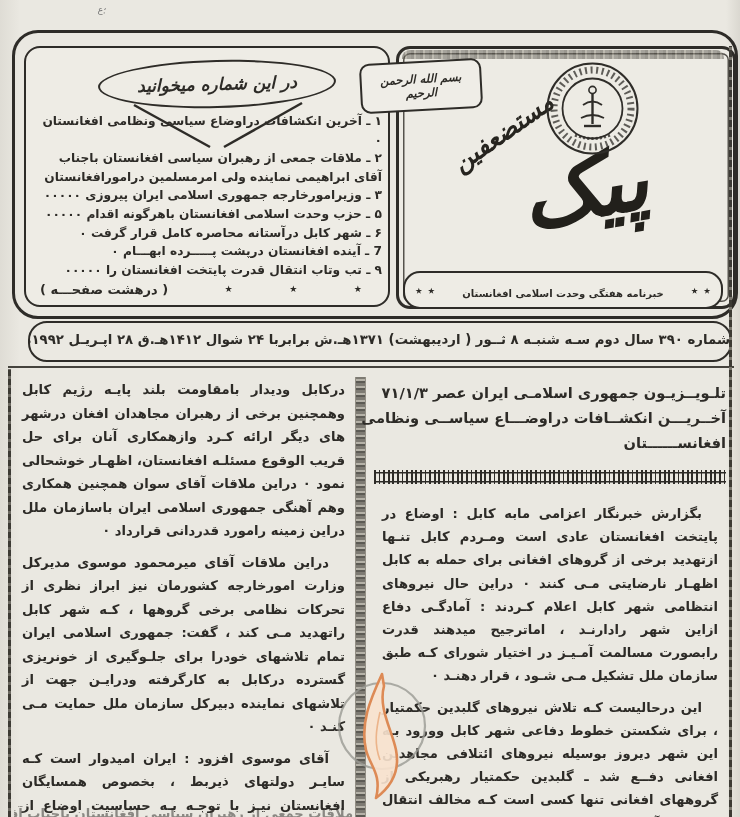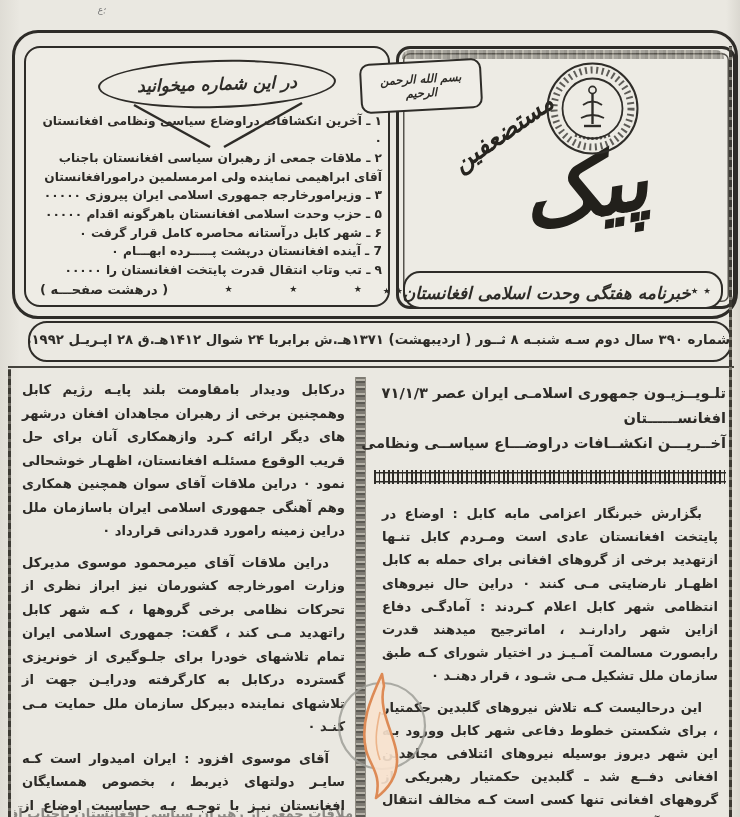--- a/index.html
+++ b/index.html
@@ -51,21 +51,21 @@
   .calli-secondary{left:428px; top:118px; width:150px; text-align:center;
     font-size:25px; font-weight:bold; font-style:italic;
     transform:rotate(-35deg); color:#26241f; z-index:3;}
   .calli-main{left:452px; top:128px; width:265px; text-align:center;
     font-size:86px; font-weight:bold; font-style:italic;
     transform:rotate(-10deg); color:#22201b; z-index:2; line-height:120px;}
   .masthead-bubble{left:403px; top:271px; width:296px; height:34px;
     border:2px solid #2e2c28; border-radius:17px; background:#eeece5;
     display:flex; align-items:center; justify-content:space-between;
     padding:0 10px; z-index:5;}
-  .masthead-bubble .sub{font-size:17px; font-weight:bold; font-style:italic;
+  .masthead-bubble .sub{font-size:10px; font-weight:bold; 
     white-space:nowrap;margin-top:6px;}
   .masthead-bubble .stars{font-size:14px; font-weight:bold; letter-spacing:4px;
     white-space:nowrap;}
   
   .dateline{left:28px; top:321px; width:700px; height:37px;
     border:2px solid #2e2c28; border-radius:19px; background:#ebe9e2;
     text-align:center; line-height:34px; font-size:13.3px; font-weight:bold;
     white-space:nowrap; overflow:hidden;}
   .header-rule{left:8px; top:366px; width:726px; height:2px; background:#45433d;}
   
@@ -172,22 +172,22 @@
     <span>شماره ۳۹۰ سال دوم سـه شنبـه ۸ ثــور ( اردیبهشت) ۱۳۷۱هـ.ش برابربا ۲۴ شوال ۱۴۱۲هـ.ق ۲۸ اپـریـل ۱۹۹۲م</span>
   </div>
   <div class="abs header-rule"></div>
 
   <div class="abs border-left"></div>
   <div class="abs border-right"></div>
   <div class="abs col-divider"></div>
 
   <div class="abs headline">
     <span class="h-line">تلـویــزیـون جمهوری اسلامـی ایران عصر ۷۱/۱/۳</span>
+    <span class="h-line">آخــریـــن انکشــافات دراوضـــاع سیاســی ونظامی</span>
     <span class="h-line">افغانســــــتان</span>
-    <span class="h-line">آخــریـــن انکشــافات دراوضـــاع سیاســی ونظامی</span>
   </div>
   <div class="abs hatch-bar"></div>
 
   <div class="abs col right-col">
     <p class="para indent">بگزارش خبرنگار اعزامی مابه کابل : اوضاع در پایتخت افغانستان عادی است ومـردم کابل تنـها ازتهدید برخی از گروهای افغانی برای حمله به کابل اظهـار نارضایتی مـی کنند ٠ دراین حال نیروهای انتظامی شهر کابل اعلام کـردند : آمادگـی دفاع ازاین شهر رادارنـد ، اماترجیح میدهند قدرت رابصورت مسالمت آمـیـز در اختیار شورای کـه طبق سازمان ملل تشکیل مـی شـود ، قرار دهنـد ٠</p>
     <p class="para indent">این درحالیست کـه تلاش نیروهای گلبدین حکمتیار ، برای شکستن خطوط دفاعی شهر کابل وورود بـه این شهر دیروز بوسیله نیروهای ائتلافی مجاهدین افغانی دفــع شد ـ گلبدین حکمتیار رهبریکی از گروههای افغانی تنها کسی است کـه مخالف انتقال مسالمت آمیز قــدرت بــه</p>
   </div>
 
   <div class="abs col left-col">
     <p class="para">درکابل ودیدار بامقاومت بلند پایـه رژیم کابل وهمچنین برخی از رهبران مجاهدان افغان درشهر های دیگر ارائه کـرد وازهمکاری آنان برای حل قریب الوقوع مسئلـه افغانستان، اظهـار خوشحالی نمود ٠ دراین ملاقات آقای سوان همچنین همکاری وهم آهنگی جمهوری اسلامی ایران باسازمان ملل دراین زمینه رامورد قدردانی قرارداد ٠</p>

